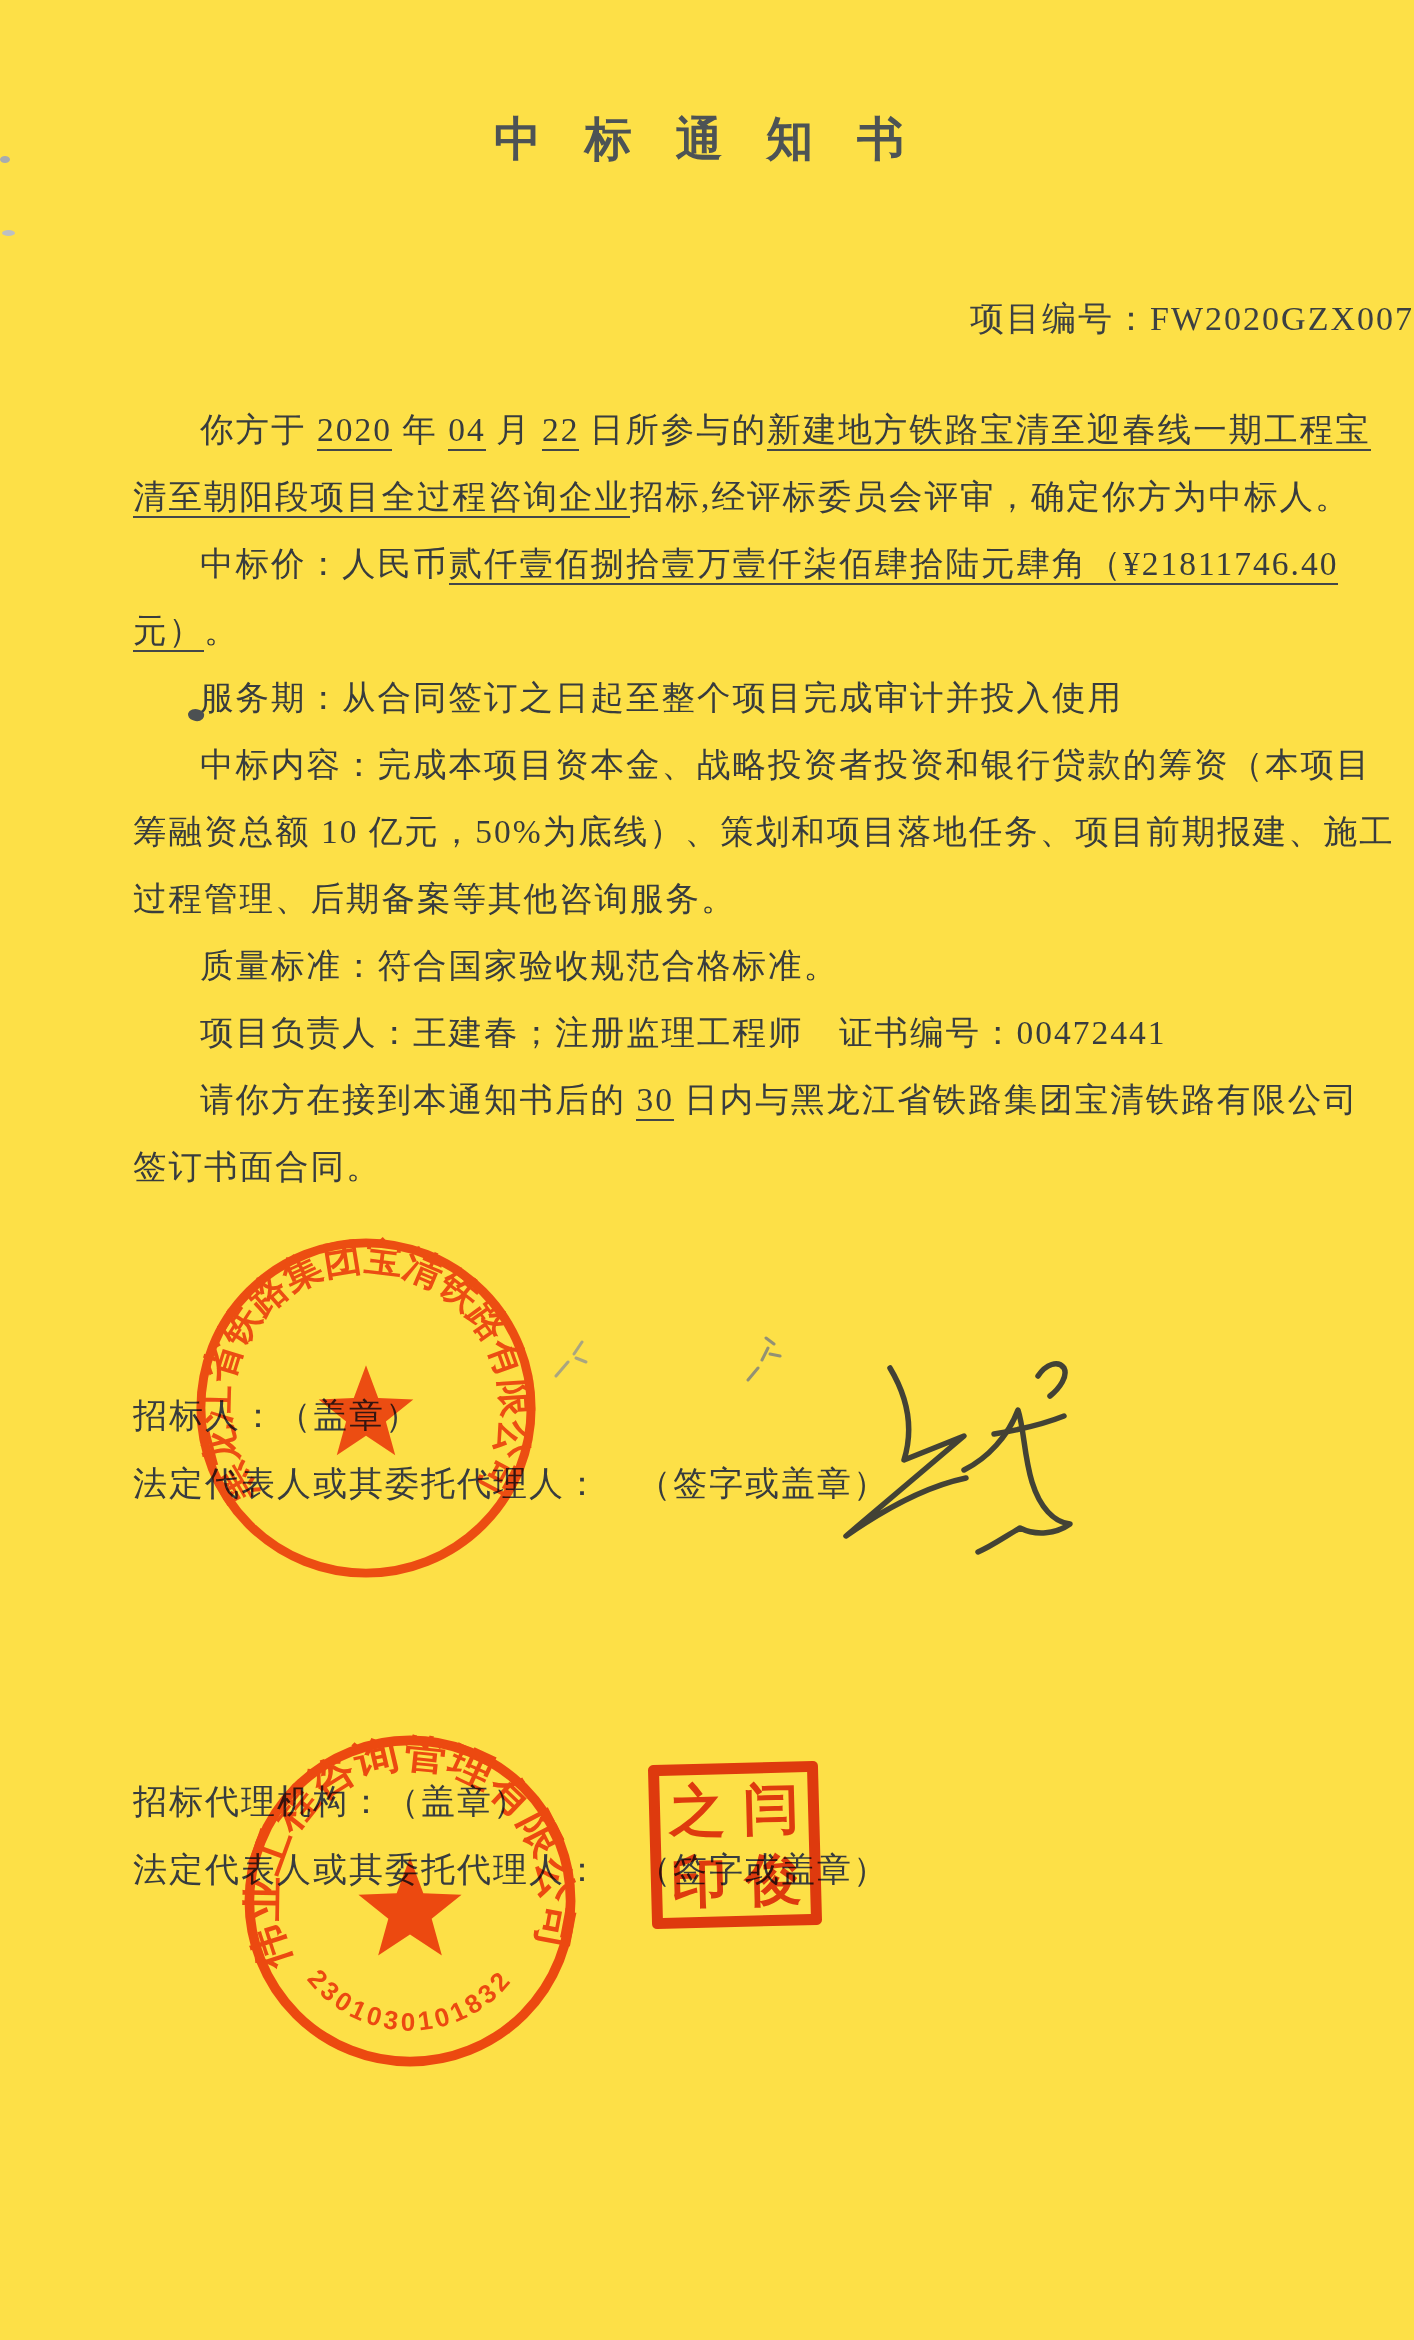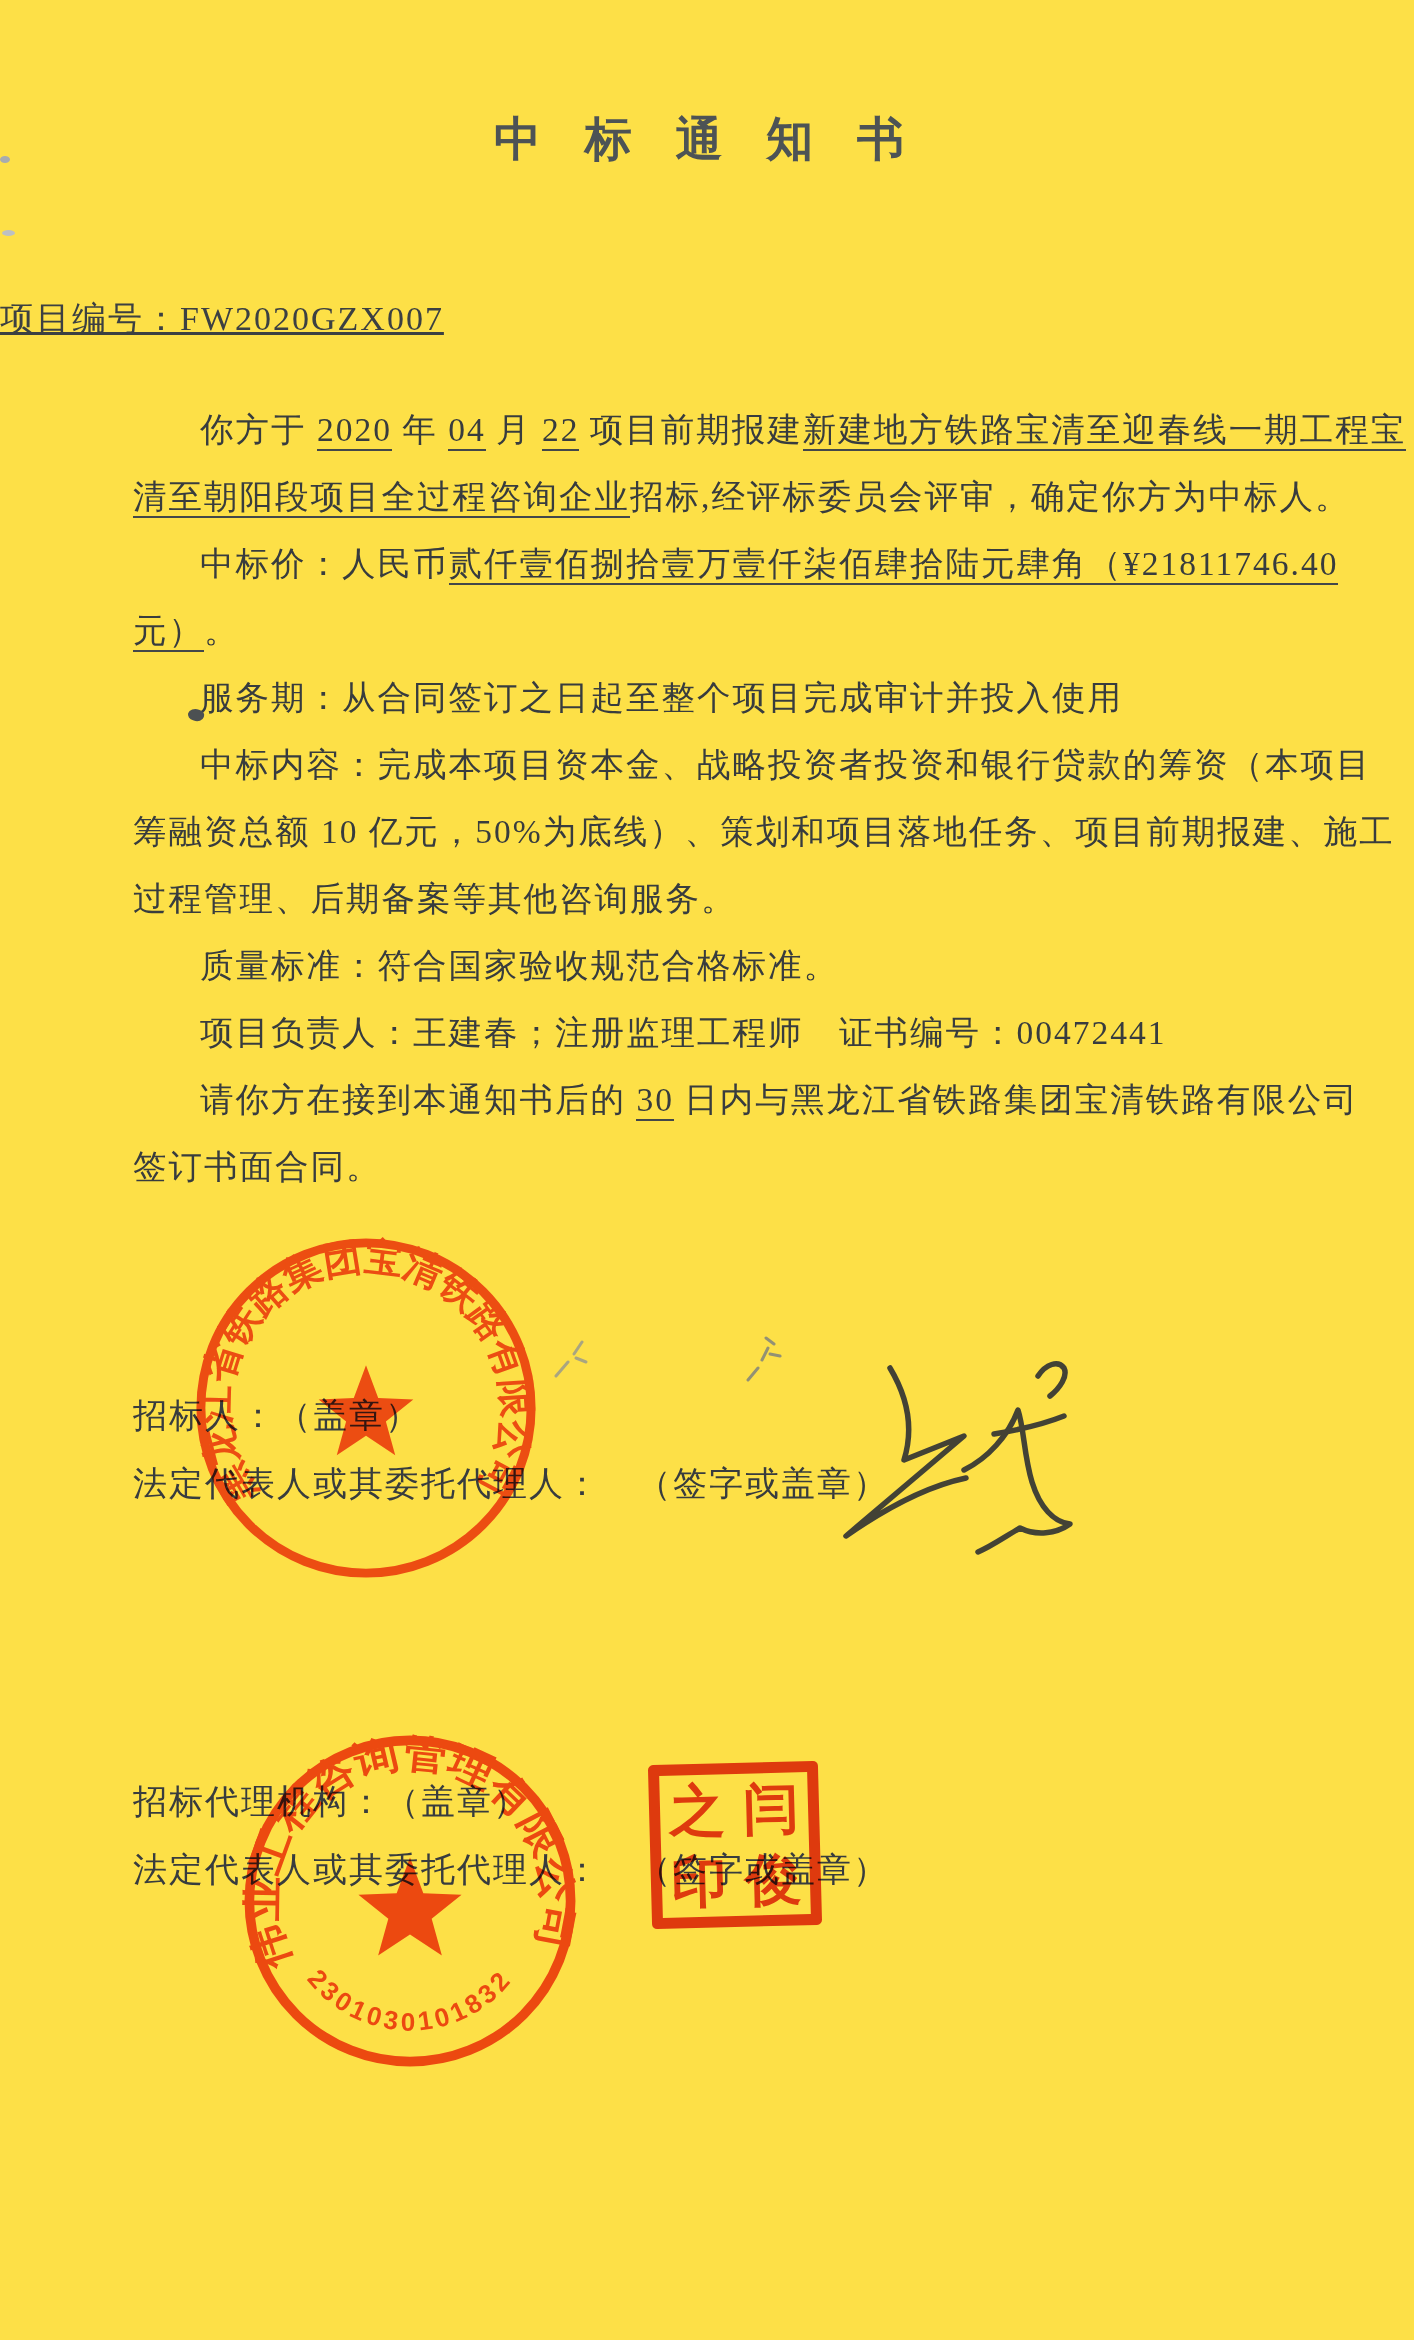--- a/index.html
+++ b/index.html
@@ -15,23 +15,23 @@
   .doc-title{
     position:absolute;top:108px;left:0;width:100%;
     text-align:center;
     font-size:47px;font-weight:bold;
     letter-spacing:16px;
     color:#4d5355;
     white-space:nowrap;
   }
   .proj-line{
     position:absolute;top:296px;left:0;width:100%;
-    text-align:left;
+    text-align:right;
     font-size:34px;letter-spacing:2px;
-    color:#3c4042;white-space:nowrap;text-decoration:underline;
+    color:#3c4042;white-space:nowrap;
   }
   .body-text{
     position:absolute;top:396px;left:133px;width:1160px;
     font-size:33.5px;letter-spacing:2px;
     color:#383c3e;
   }
   .body-text .line{
     height:67px;line-height:67px;
     white-space:nowrap;
   }
@@ -77,21 +77,21 @@
 </head>
 <body>
 
 <div class="page">
 
   <div class="doc-title">中 标 通 知 书</div>
 
   <div class="proj-line"><span>项目编号：</span><span>FW2020GZX007</span></div>
 
   <div class="body-text">
-      <div class="line indent"><span>你方于 </span><span class="u">2020</span><span> 年 </span><span class="u">04</span><span> 月 </span><span class="u">22</span><span> 项目前期报建</span><span class="u">新建地方铁路宝清至迎春线一期工程宝</span></div>
+      <div class="line indent"><span>你方于 </span><span class="u">2020</span><span> 年 </span><span class="u">04</span><span> 月 </span><span class="u">22</span><span> 日所参与的</span><span class="u">新建地方铁路宝清至迎春线一期工程宝</span></div>
       <div class="line"><span class="u">清至朝阳段项目全过程咨询企业</span><span>招标,经评标委员会评审，确定你方为中标人。</span></div>
       <div class="line indent"><span>中标价：人民币</span><span class="u">贰仟壹佰捌拾壹万壹仟柒佰肆拾陆元肆角（¥21811746.40</span></div>
       <div class="line"><span class="u">元）</span><span>。</span></div>
       <div class="line indent"><span>服务期：从合同签订之日起至整个项目完成审计并投入使用</span></div>
       <div class="line indent"><span>中标内容：完成本项目资本金、战略投资者投资和银行贷款的筹资（本项目</span></div>
       <div class="line"><span>筹融资总额 10 亿元，50%为底线）、策划和项目落地任务、项目前期报建、施工</span></div>
       <div class="line"><span>过程管理、后期备案等其他咨询服务。</span></div>
       <div class="line indent"><span>质量标准：符合国家验收规范合格标准。</span></div>
       <div class="line indent"><span>项目负责人：王建春；注册监理工程师　证书编号：00472441</span></div>
       <div class="line indent"><span>请你方在接到本通知书后的 </span><span class="u">30</span><span> 日内与黑龙江省铁路集团宝清铁路有限公司</span></div>

